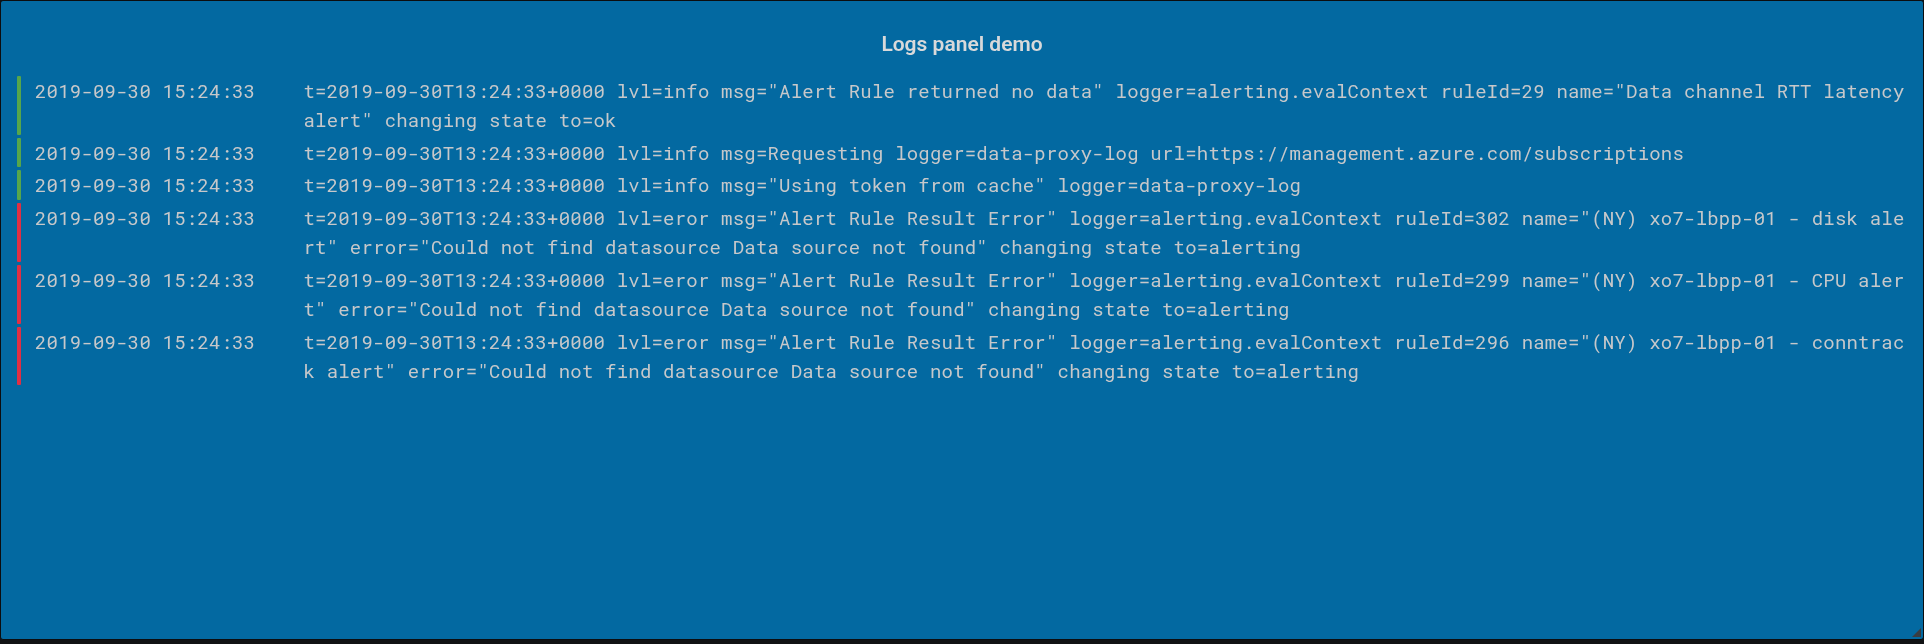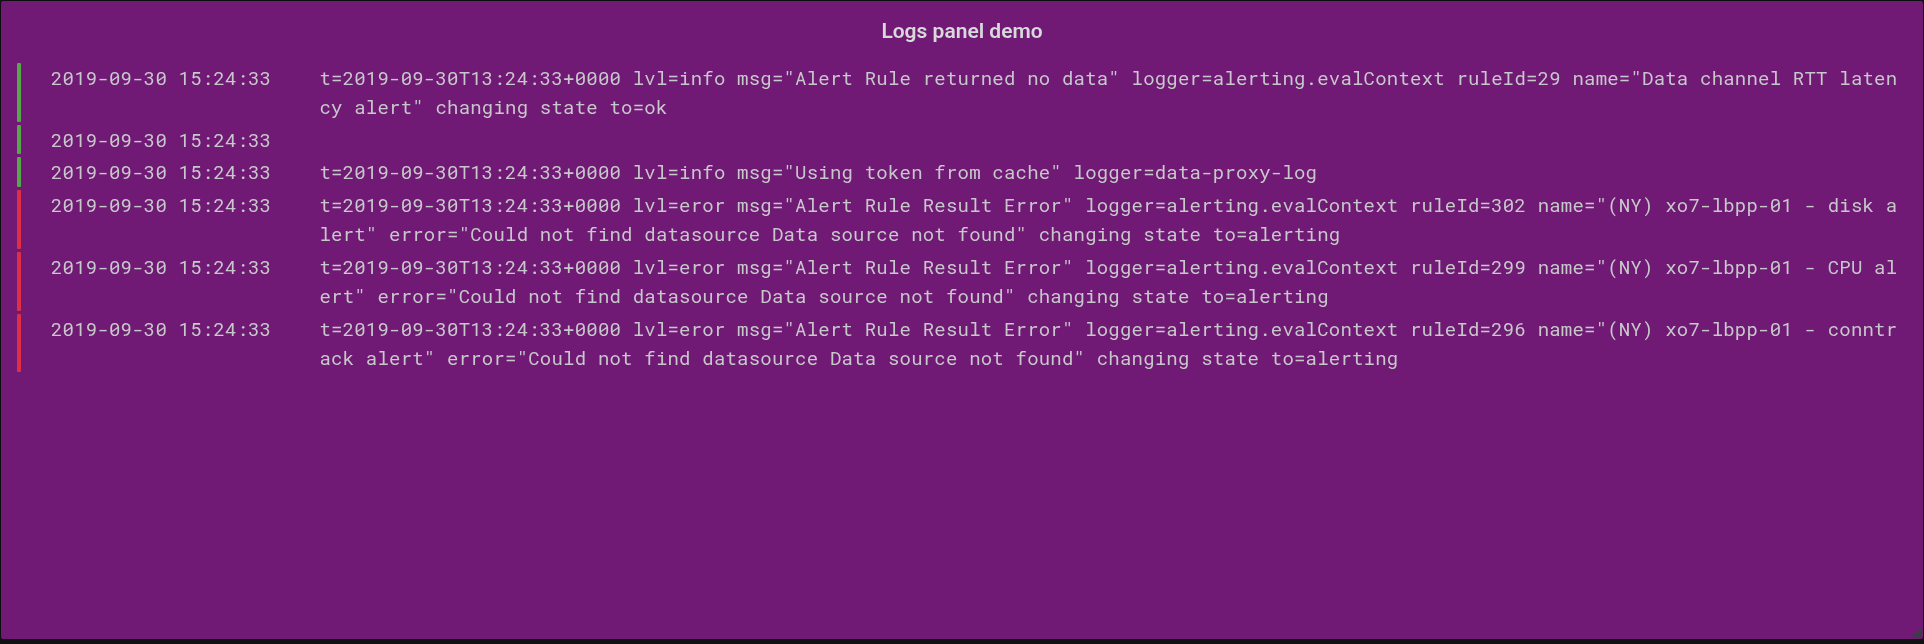--- a/index.html
+++ b/index.html
@@ -11,24 +11,24 @@
   }
   body {
     font-family: -apple-system, BlinkMacSystemFont, "Segoe UI", Roboto, Helvetica, Arial, sans-serif;
     color: #d8d9da;
     width: 1924px;
     height: 644px;
     overflow: hidden;
     position: relative;
   }
   .panel {
-    background: #701a75;
+    background: #0369a1;
     border: 1px solid #0c0d0e;
     border-radius: 3px;
-    padding: 6px 0 10px 0;
+    padding: 19px 0 10px 0;
     height: 640px;
     position: relative;
   }
   .panel-title {
     text-align: center;
     font-size: 21px;
     font-weight: 600;
     color: #d8d9da;
     padding: 12px 0 14px 0;
   }
@@ -51,21 +51,20 @@
     border-radius: 1px;
     flex: 0 0 4px;
     margin-right: 14px;
   }
   .level-info { background: #56a64b; }
   .level-error { background: #e02f44; }
   .timestamp {
     flex: 0 0 218px;
     white-space: nowrap;
     color: #c7c8ca;
-    margin-left: 16px;
   }
   .message {
     flex: 1 1 auto;
     word-break: break-all;
     color: #c7c8ca;
     padding-right: 6px;
     margin-left: 48px;
   }
   .resize-handle {
     position: absolute;
@@ -89,20 +88,21 @@
 
     <div class="log-row">
       <div class="level-bar level-info"></div>
       <div class="timestamp">2019-09-30 15:24:33</div>
       <div class="message">t=2019-09-30T13:24:33+0000 lvl=info msg="Alert Rule returned no data" logger=alerting.evalContext ruleId=29 name="Data channel RTT latency alert" changing state to=ok</div>
     </div>
 
     <div class="log-row">
       <div class="level-bar level-info"></div>
       <div class="timestamp">2019-09-30 15:24:33</div>
+      <div class="message">t=2019-09-30T13:24:33+0000 lvl=info msg=Requesting logger=data-proxy-log url=https://management.azure.com/subscriptions</div>
     </div>
 
     <div class="log-row">
       <div class="level-bar level-info"></div>
       <div class="timestamp">2019-09-30 15:24:33</div>
       <div class="message">t=2019-09-30T13:24:33+0000 lvl=info msg="Using token from cache" logger=data-proxy-log</div>
     </div>
 
     <div class="log-row">
       <div class="level-bar level-error"></div>

